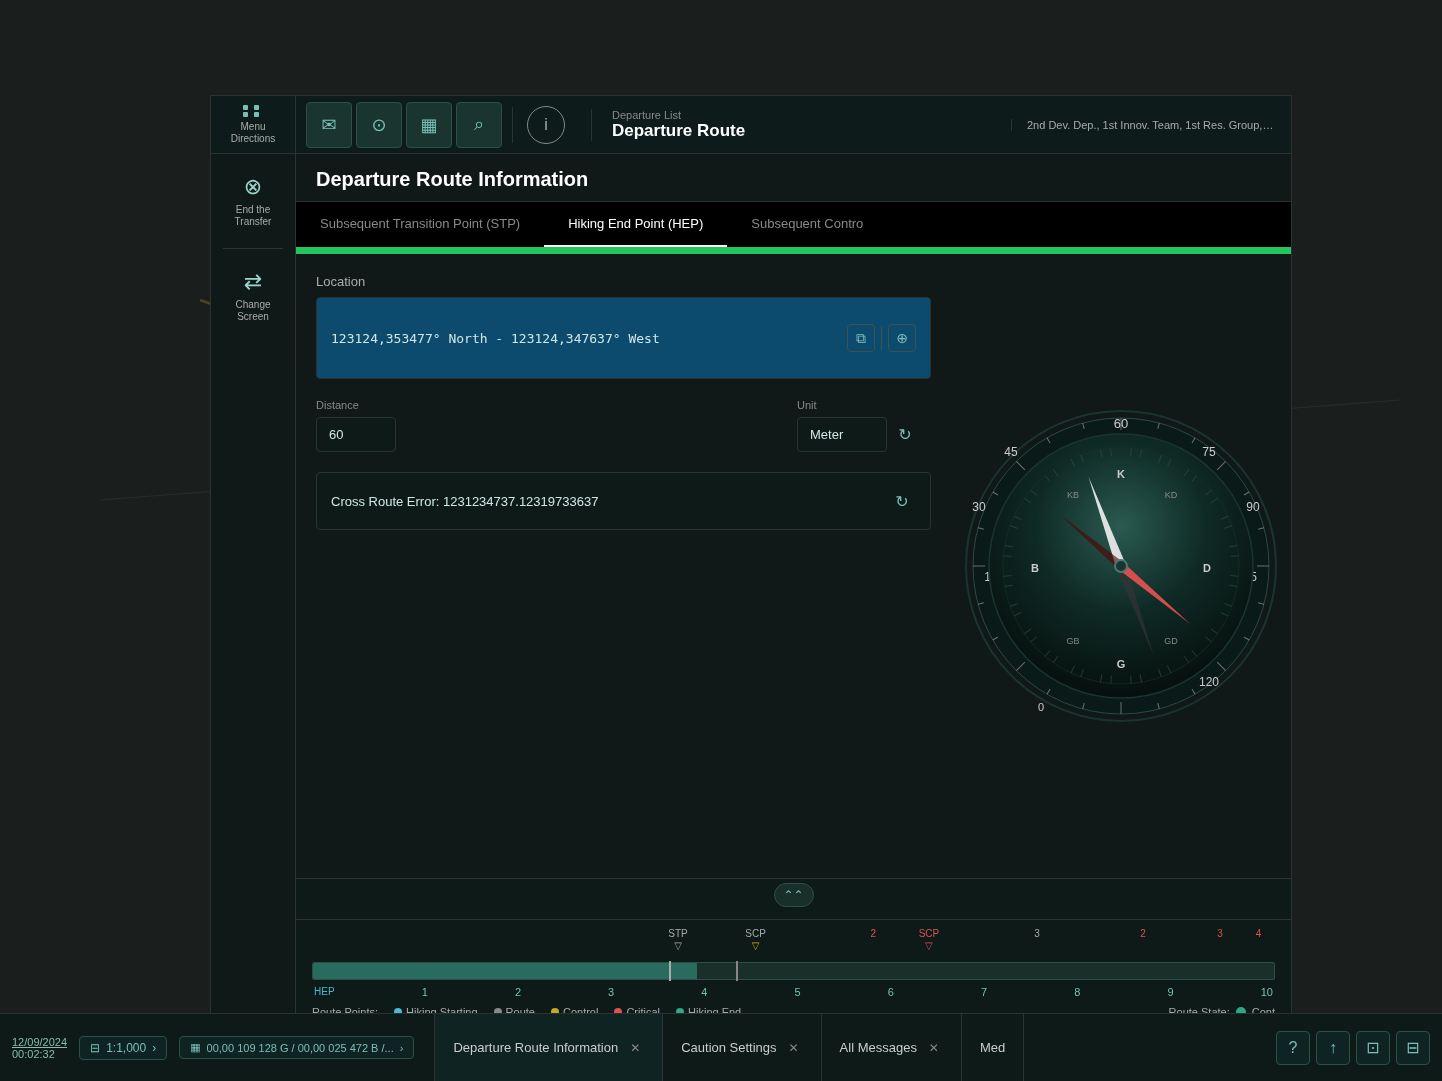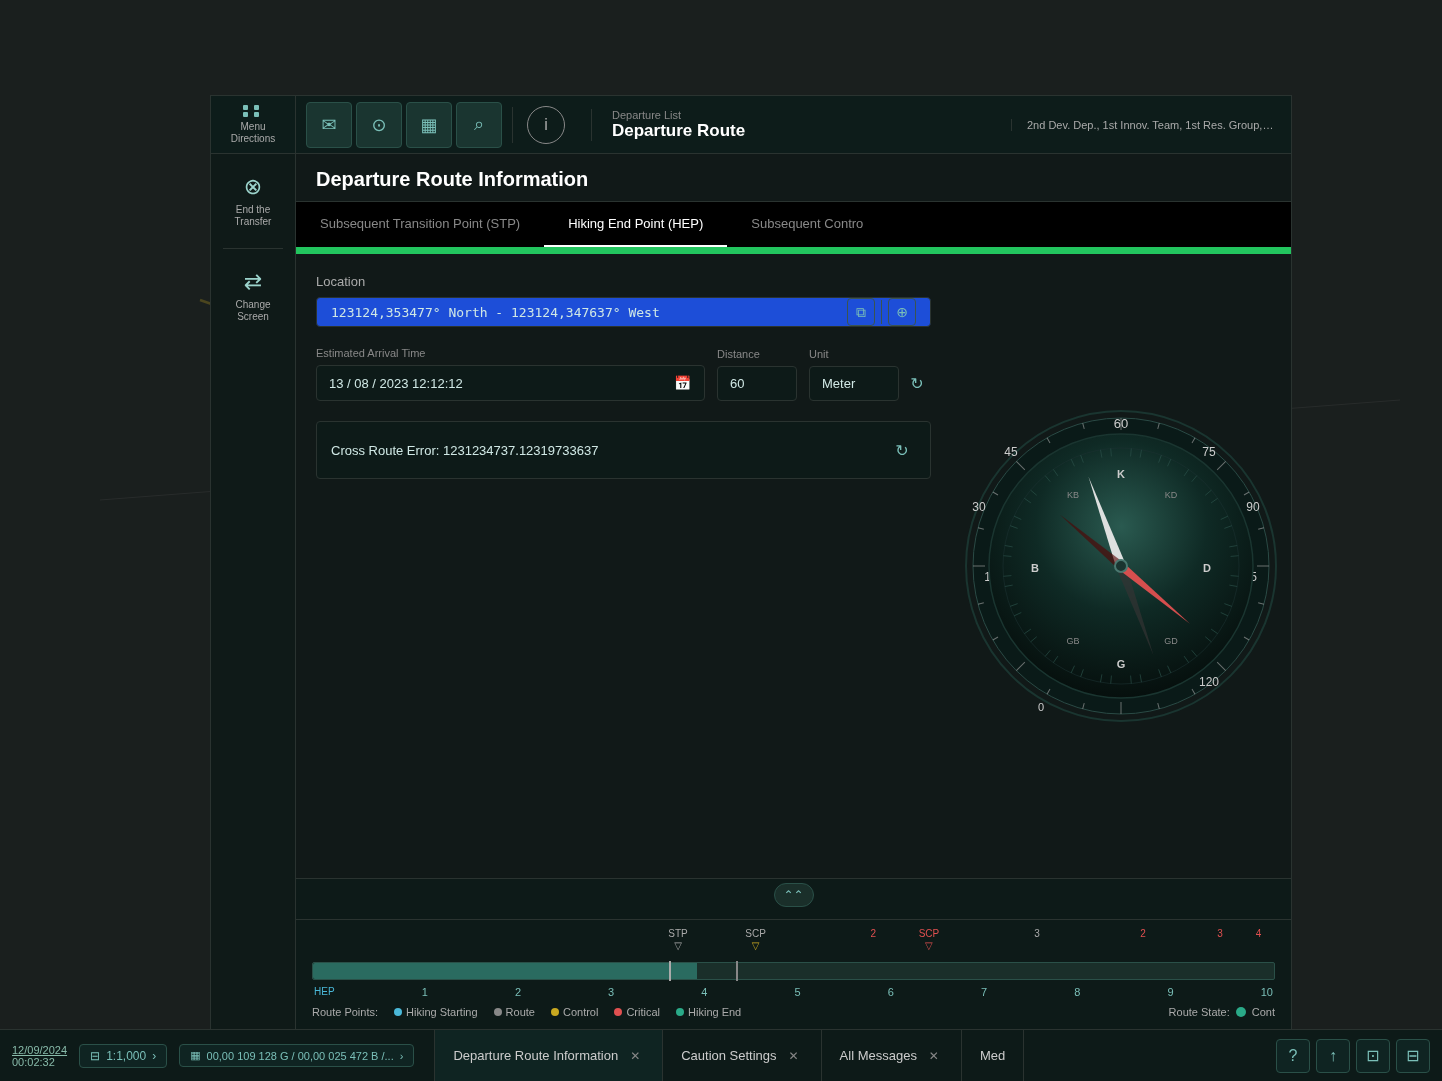--- a/index.html
+++ b/index.html
@@ -211,24 +211,24 @@
     .field-label {
       font-size: 13px;
       color: #aaa;
       margin-bottom: 8px;
     }
 
     .location-row {
       display: flex;
       align-items: center;
       gap: 8px;
-      background: #1d4ed8;
+      background: #0c4a6e;
       border: 1px solid #2a3330;
       border-radius: 4px;
-      padding: 0 14px;
+      padding: 26px 14px;
     }
 
     .location-text {
       flex: 1;
       font-size: 13px;
       color: #d0e8e5;
       font-family: monospace;
     }
 
     .location-actions {
@@ -401,21 +401,21 @@
     .state-dot {
       width: 10px; height: 10px;
       border-radius: 50%;
       background: #2aaa88;
     }
 
     
     .bottom-tabbar {
       position: absolute;
       bottom: 0; left: 0; right: 0;
-      height: 52px;
+      height: 68px;
       background: #0d1a18;
       border-top: 1px solid #2a3330;
       display: flex;
       align-items: center;
     }
 
     .bottom-tab {
       display: flex;
       align-items: center;
       gap: 8px;
@@ -601,27 +601,20 @@
               <div class="location-actions">
                 <button class="icon-btn-sm">⧉</button>
                 <div class="sep-line"></div>
                 <button class="icon-btn-sm">⊕</button>
               </div>
             </div>
           </div>
 
           <div class="field-group">
             <div class="time-distance-row">
-              <div>
-                <div class="sub-field-label">Estimated Arrival Time</div>
-                <div class="input-field">
-                  <span>13 / 08 / 2023   12:12:12</span>
-                  <span class="field-icon">📅</span>
-                </div>
-              </div>
               <div>
                 <div class="sub-field-label">Distance</div>
                 <div class="input-field distance-field">
                   <span>60</span>
                 </div>
               </div>
               <div>
                 <div class="sub-field-label">Unit</div>
                 <div style="display:flex;align-items:center;gap:4px;">
                   <div class="input-field unit-field">

